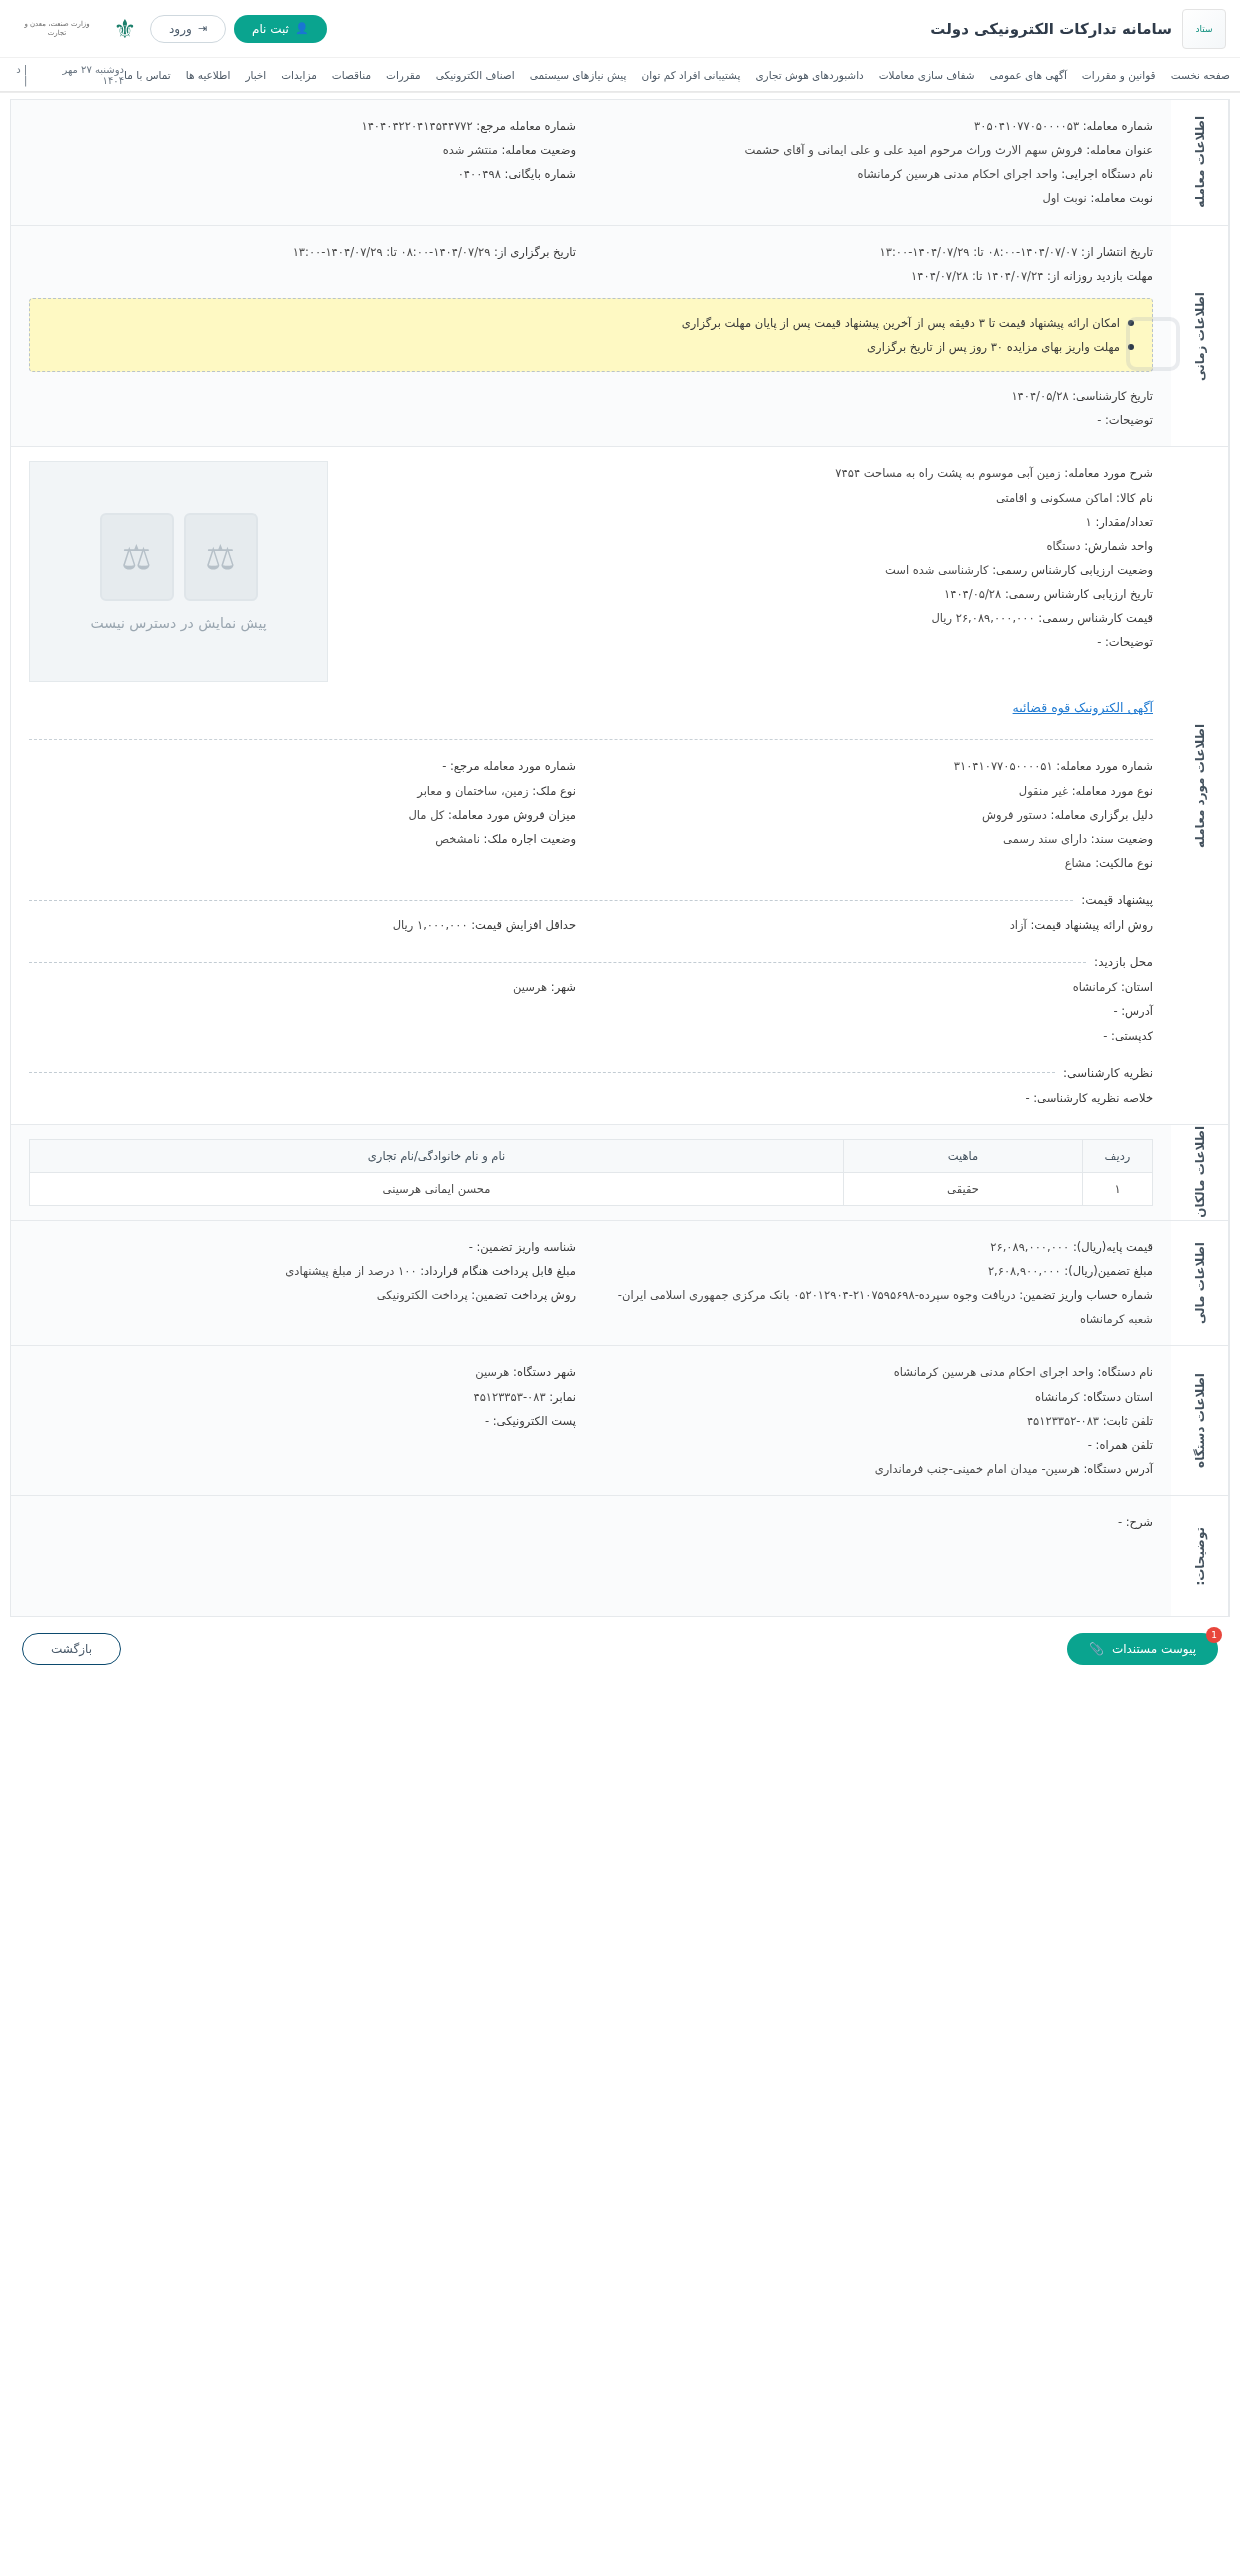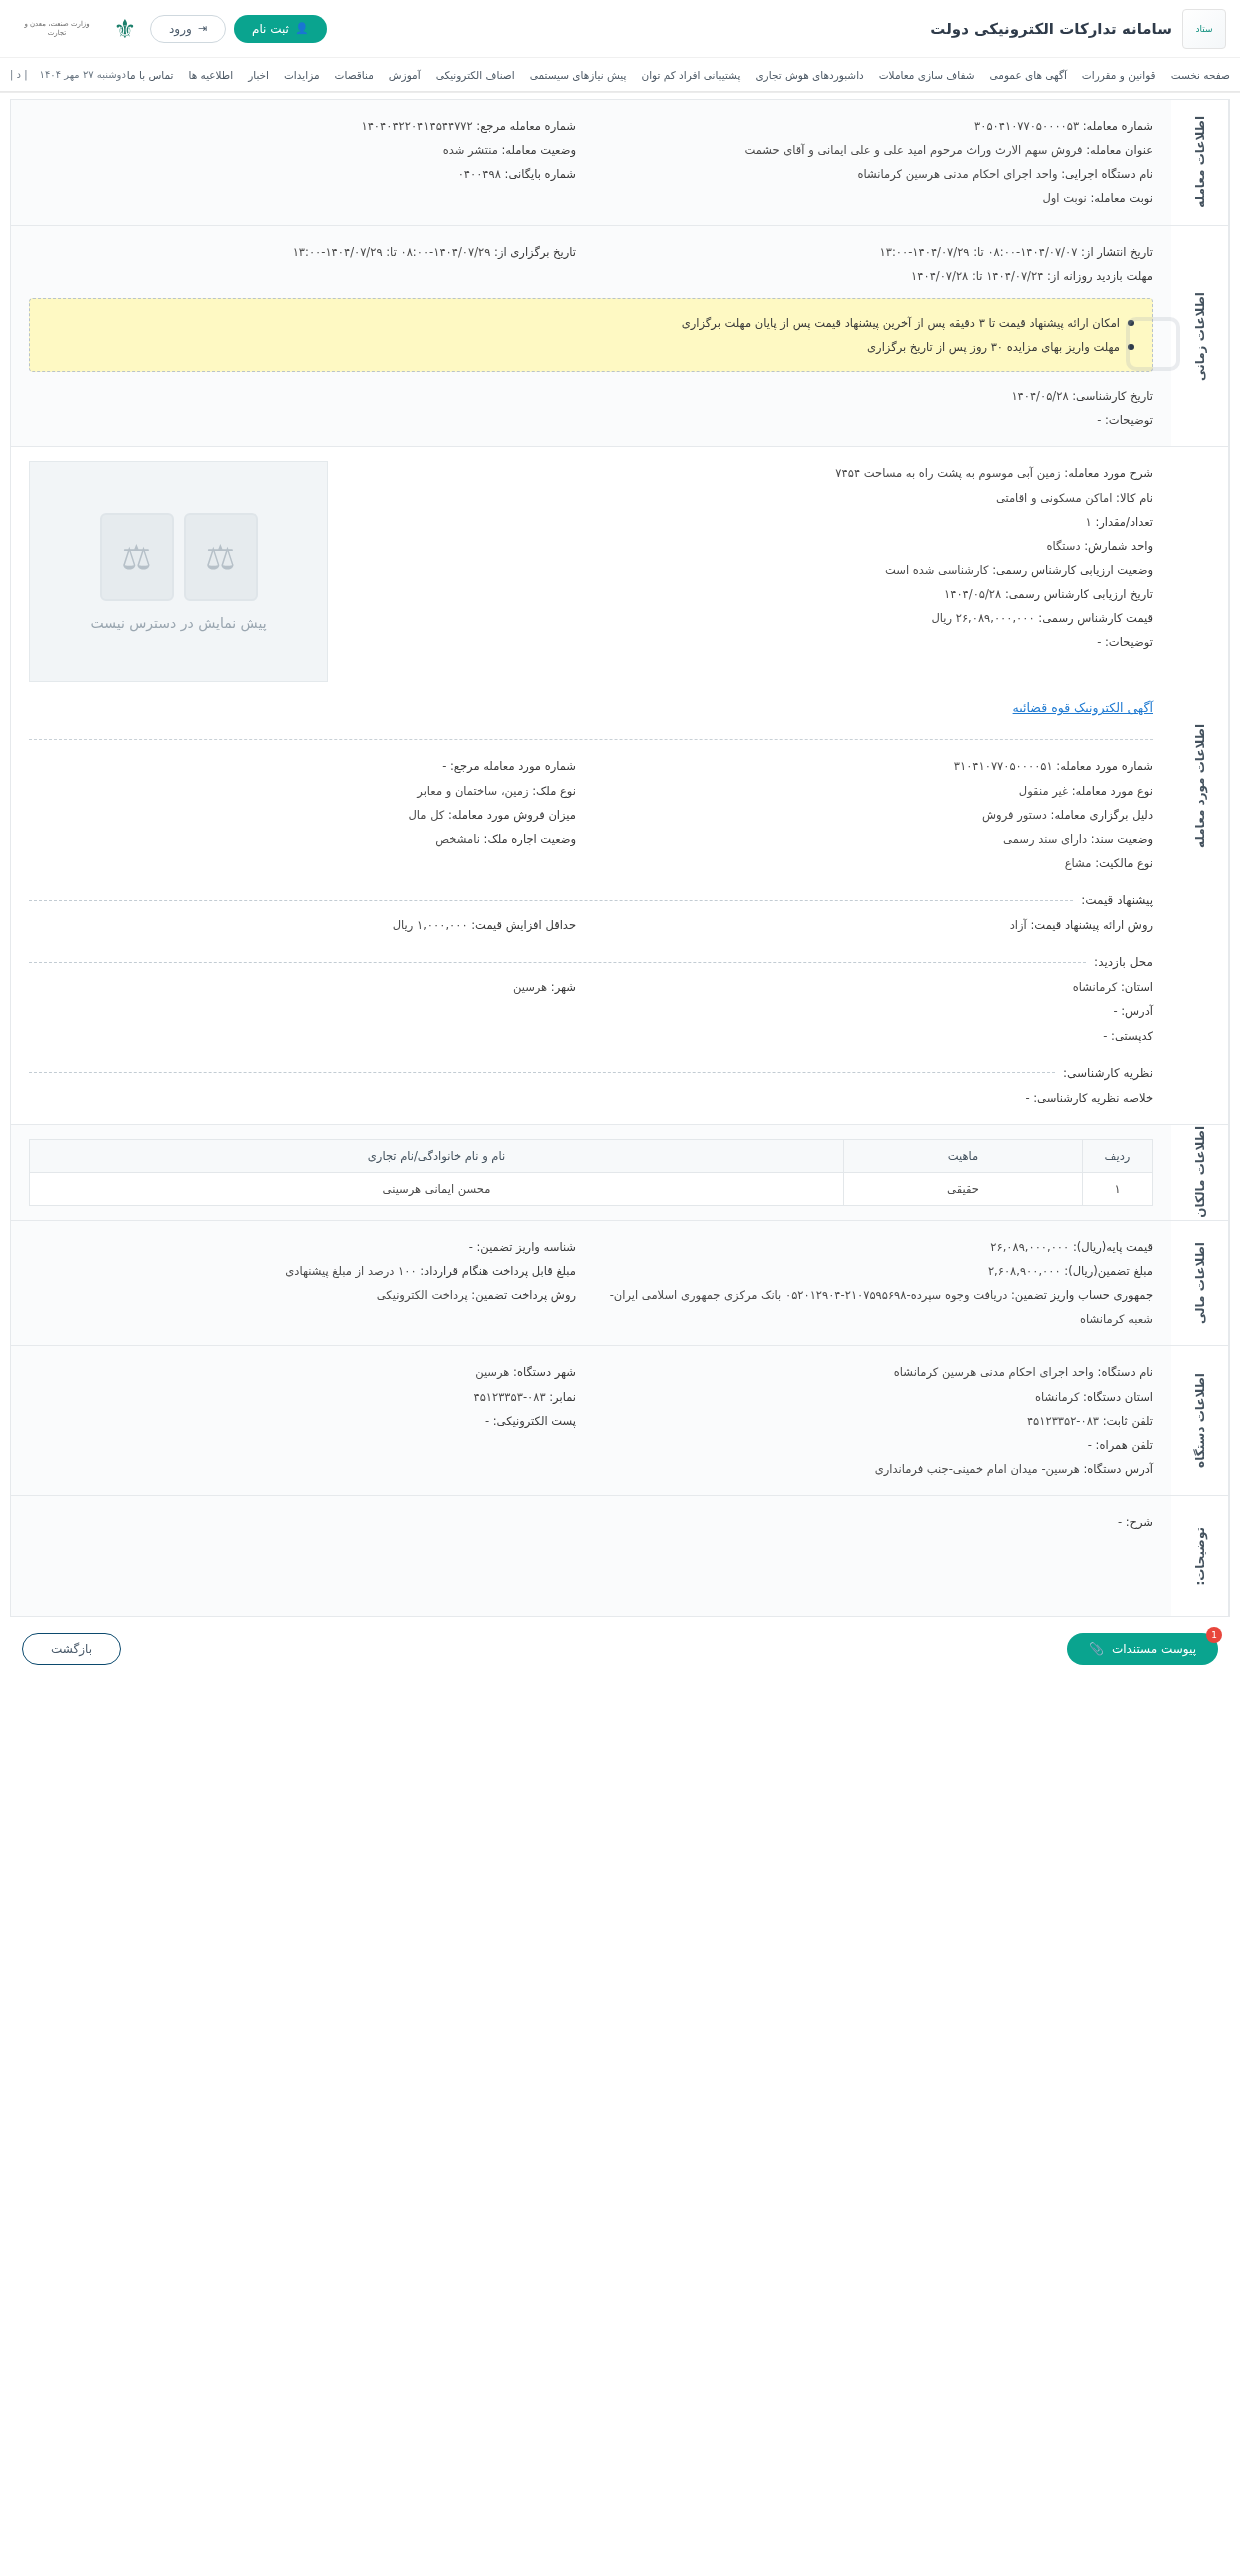--- a/index.html
+++ b/index.html
@@ -203,21 +203,21 @@
   <div class="navbar">
     <div class="nav-list">
       <a href="#">صفحه نخست</a>
       <a href="#">قوانین و مقررات</a>
       <a href="#">آگهی های عمومی</a>
       <a href="#">شفاف سازی معاملات</a>
       <a href="#">داشبوردهای هوش تجاری</a>
       <a href="#">پشتیبانی افراد کم توان</a>
       <a href="#">پیش نیازهای سیستمی</a>
       <a href="#">اصناف الکترونیکی</a>
-      <a href="#">آموزش</a>
+      <a href="#">مقررات</a>
       <a href="#">مناقصات</a>
       <a href="#">مزایدات</a>
       <a href="#">اخبار</a>
       <a href="#">اطلاعیه ها</a>
       <a href="#">تماس با ما</a>
     </div>
     <div class="nav-left">
       <span>دوشنبه ۲۷ مهر ۱۴۰۴</span>
       <span>|  د  |</span>
     </div>
@@ -384,21 +384,21 @@
 
     <div class="card-row">
       <div class="row-label">
         <span>اطلاعات مالی</span>
       </div>
       <div class="row-body">
         <div class="two-col">
           <div class="kv">
             <div><b>قیمت پایه(ریال):</b> <span>۲۶,۰۸۹,۰۰۰,۰۰۰</span></div>
             <div><b>مبلغ تضمین(ریال):</b> <span>۲,۶۰۸,۹۰۰,۰۰۰</span></div>
-            <div><b>جمهوری حساب واریز تضمین:</b> <span>دریافت وجوه سپرده-۲۱۰۷۵۹۵۶۹۸-۰۵۲۰۱۲۹۰۴ بانک مرکزی جمهوری اسلامی ایران- شعبه کرمانشاه</span></div>
+            <div><b>شماره حساب واریز تضمین:</b> <span>دریافت وجوه سپرده-۲۱۰۷۵۹۵۶۹۸-۰۵۲۰۱۲۹۰۴ بانک مرکزی جمهوری اسلامی ایران- شعبه کرمانشاه</span></div>
           </div>
           <div class="kv col-left">
             <div><b>شناسه واریز تضمین:</b> <span>-</span></div>
             <div><b>مبلغ قابل پرداخت هنگام قرارداد:</b> <span>۱۰۰ درصد از مبلغ پیشنهادی</span></div>
             <div><b>روش پرداخت تضمین:</b> <span>پرداخت الکترونیکی</span></div>
           </div>
         </div>
       </div>
     </div>
 

